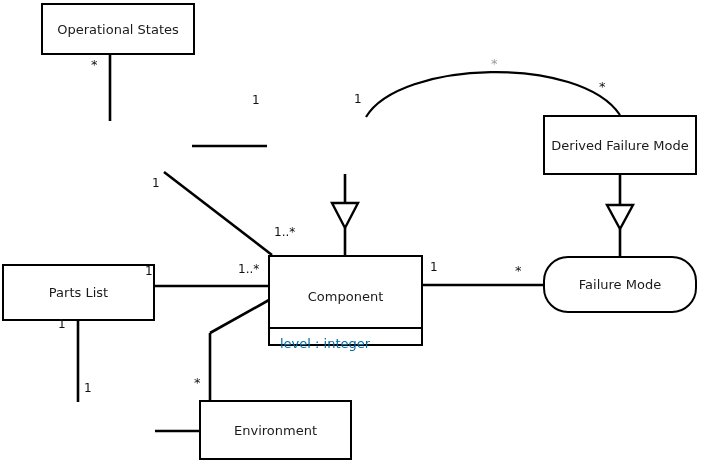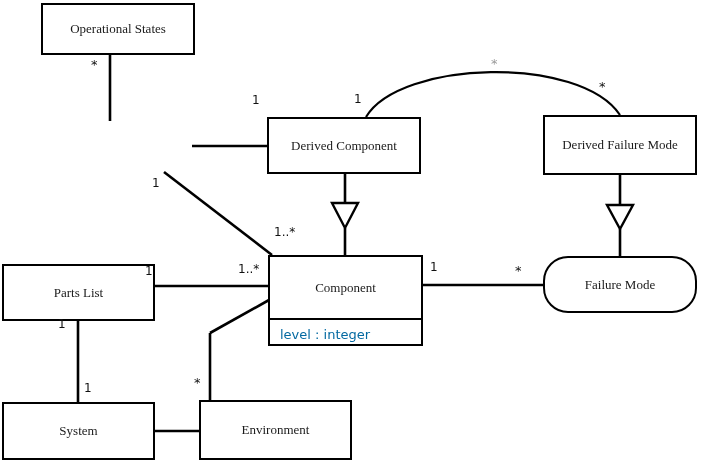--- a/index.html
+++ b/index.html
@@ -32,21 +32,20 @@
   .uml-name {
     display: flex;
     align-items: center;
     justify-content: center;
     text-align: center;
     font-size: 13px;
     color: #1a1a1a;
     height: 100%;
     box-sizing: border-box;
     padding: 0 4px;
-    font-family: Liberation Serif, serif;
   }
   .uml-compartment-divider {
     border-top: 2px solid #000000;
   }
   .uml-attr {
     display: flex;
     align-items: center;
     justify-content: flex-start;
     font-size: 13px;
     color: #0369a1;
@@ -99,46 +98,40 @@
     <line x1="210" y1="333" x2="269" y2="300" stroke="#000000" stroke-width="2.6"></line>
 
     <line x1="155" y1="431" x2="199" y2="431" stroke="#000000" stroke-width="2.6"></line>
   </svg>
 
   <div class="uml-class" style="left:41px; top:3px; width:154px; height:52px;">
     <div class="uml-name">Operational States</div>
   </div>
 
 
-  <div class="uml-class" style="left:267px; top:117px; width:154px; height:57px;">
-    <div class="uml-name">Derived Component</div>
-  </div>
 
   <div class="uml-class" style="left:543px; top:115px; width:154px; height:60px;">
     <div class="uml-name">Derived Failure Mode</div>
   </div>
 
   <div class="uml-class" style="left:2px; top:256px; width:153px; height:57px;margin-top:8px;">
     <div class="uml-name">Parts List</div>
   </div>
 
   <div class="uml-class" style="left:268px; top:255px; width:155px; height:91px;">
-    <div class="uml-name" style="height:61px;">Component</div>
+    <div class="uml-name" style="height:61px;margin-top:9px;">Component</div>
     <div class="uml-compartment-divider" style="height:28px;">
       <div class="uml-attr">level : integer</div>
     </div>
   </div>
 
   <div class="uml-class" style="left:543px; top:256px; width:154px; height:57px;border-radius:25px;">
     <div class="uml-name">Failure Mode</div>
   </div>
 
-  <div class="uml-class" style="left:2px; top:402px; width:153px; height:58px;">
-    <div class="uml-name">System</div>
-  </div>
 
   <div class="uml-class" style="left:199px; top:400px; width:153px; height:60px;">
     <div class="uml-name">Environment</div>
   </div>
 
   <div class="mult mult-star" style="left:91px; top:58px;">*</div>
 
   <div class="mult" style="left:252px; top:94px;">1</div>
 
   <div class="mult" style="left:152px; top:177px;">1</div>

